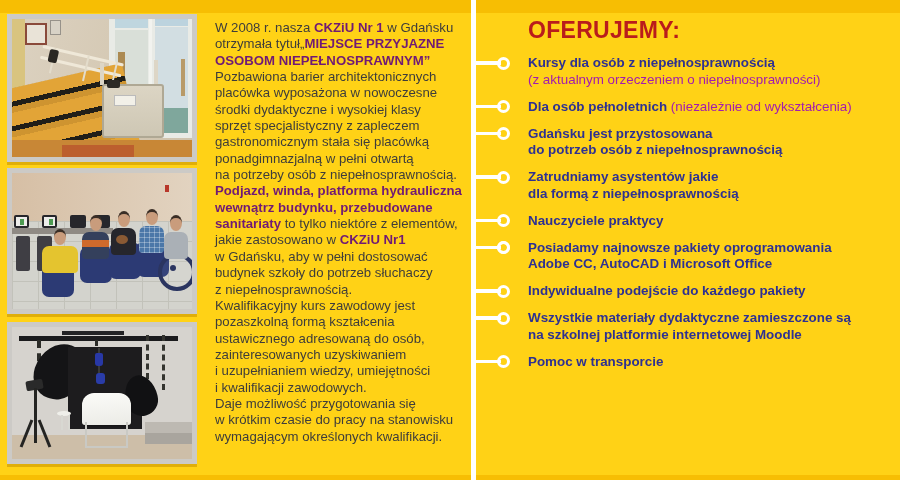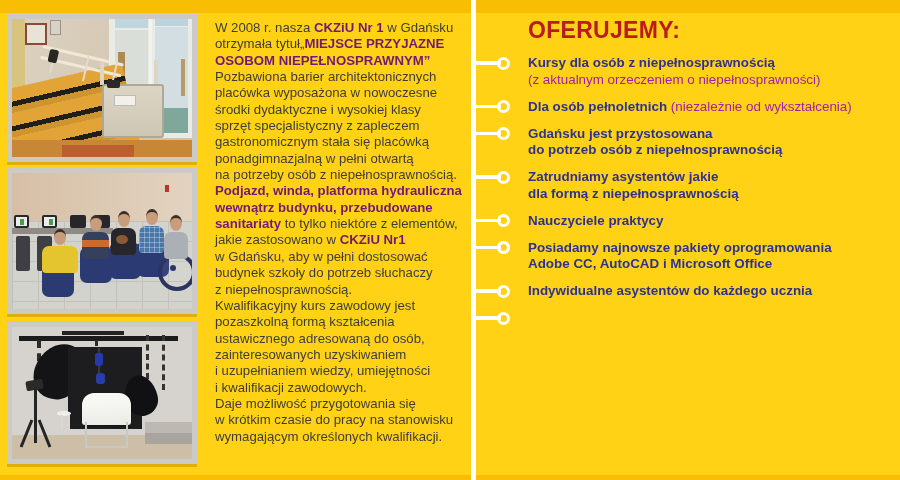--- a/index.html
+++ b/index.html
@@ -298,21 +298,27 @@
         <span class="ring"></span>
       </li>
       <li>
         <span class="conn"></span>
         <span class="ring"></span>
         <span class="txt"><b>Posiadamy najnowsze pakiety oprogramowania</b><br><b>Adobe CC, AutoCAD i Microsoft Office</b></span>
       </li>
       <li>
         <span class="conn"></span>
         <span class="ring"></span>
-        <span class="txt"><b>Indywidualne asystentów do każdego ucznia</b></span>
-      </li>
-      <li>
-        <span class="conn"></span>
-        <span class="ring"></span>
+        <span class="txt"><b>Indywidualne podejście do każdego pakiety</b></span>
+      </li>
+      <li>
+        <span class="conn"></span>
+        <span class="ring"></span>
+        <span class="txt"><b>Wszystkie materiały dydaktyczne zamieszczone są</b><br><b>na szkolnej platformie internetowej Moodle</b></span>
+      </li>
+      <li>
+        <span class="conn"></span>
+        <span class="ring"></span>
+        <span class="txt"><b>Pomoc w transporcie</b></span>
       </li>
     </ul>
   </div>
 </div>
 
 </body></html>

